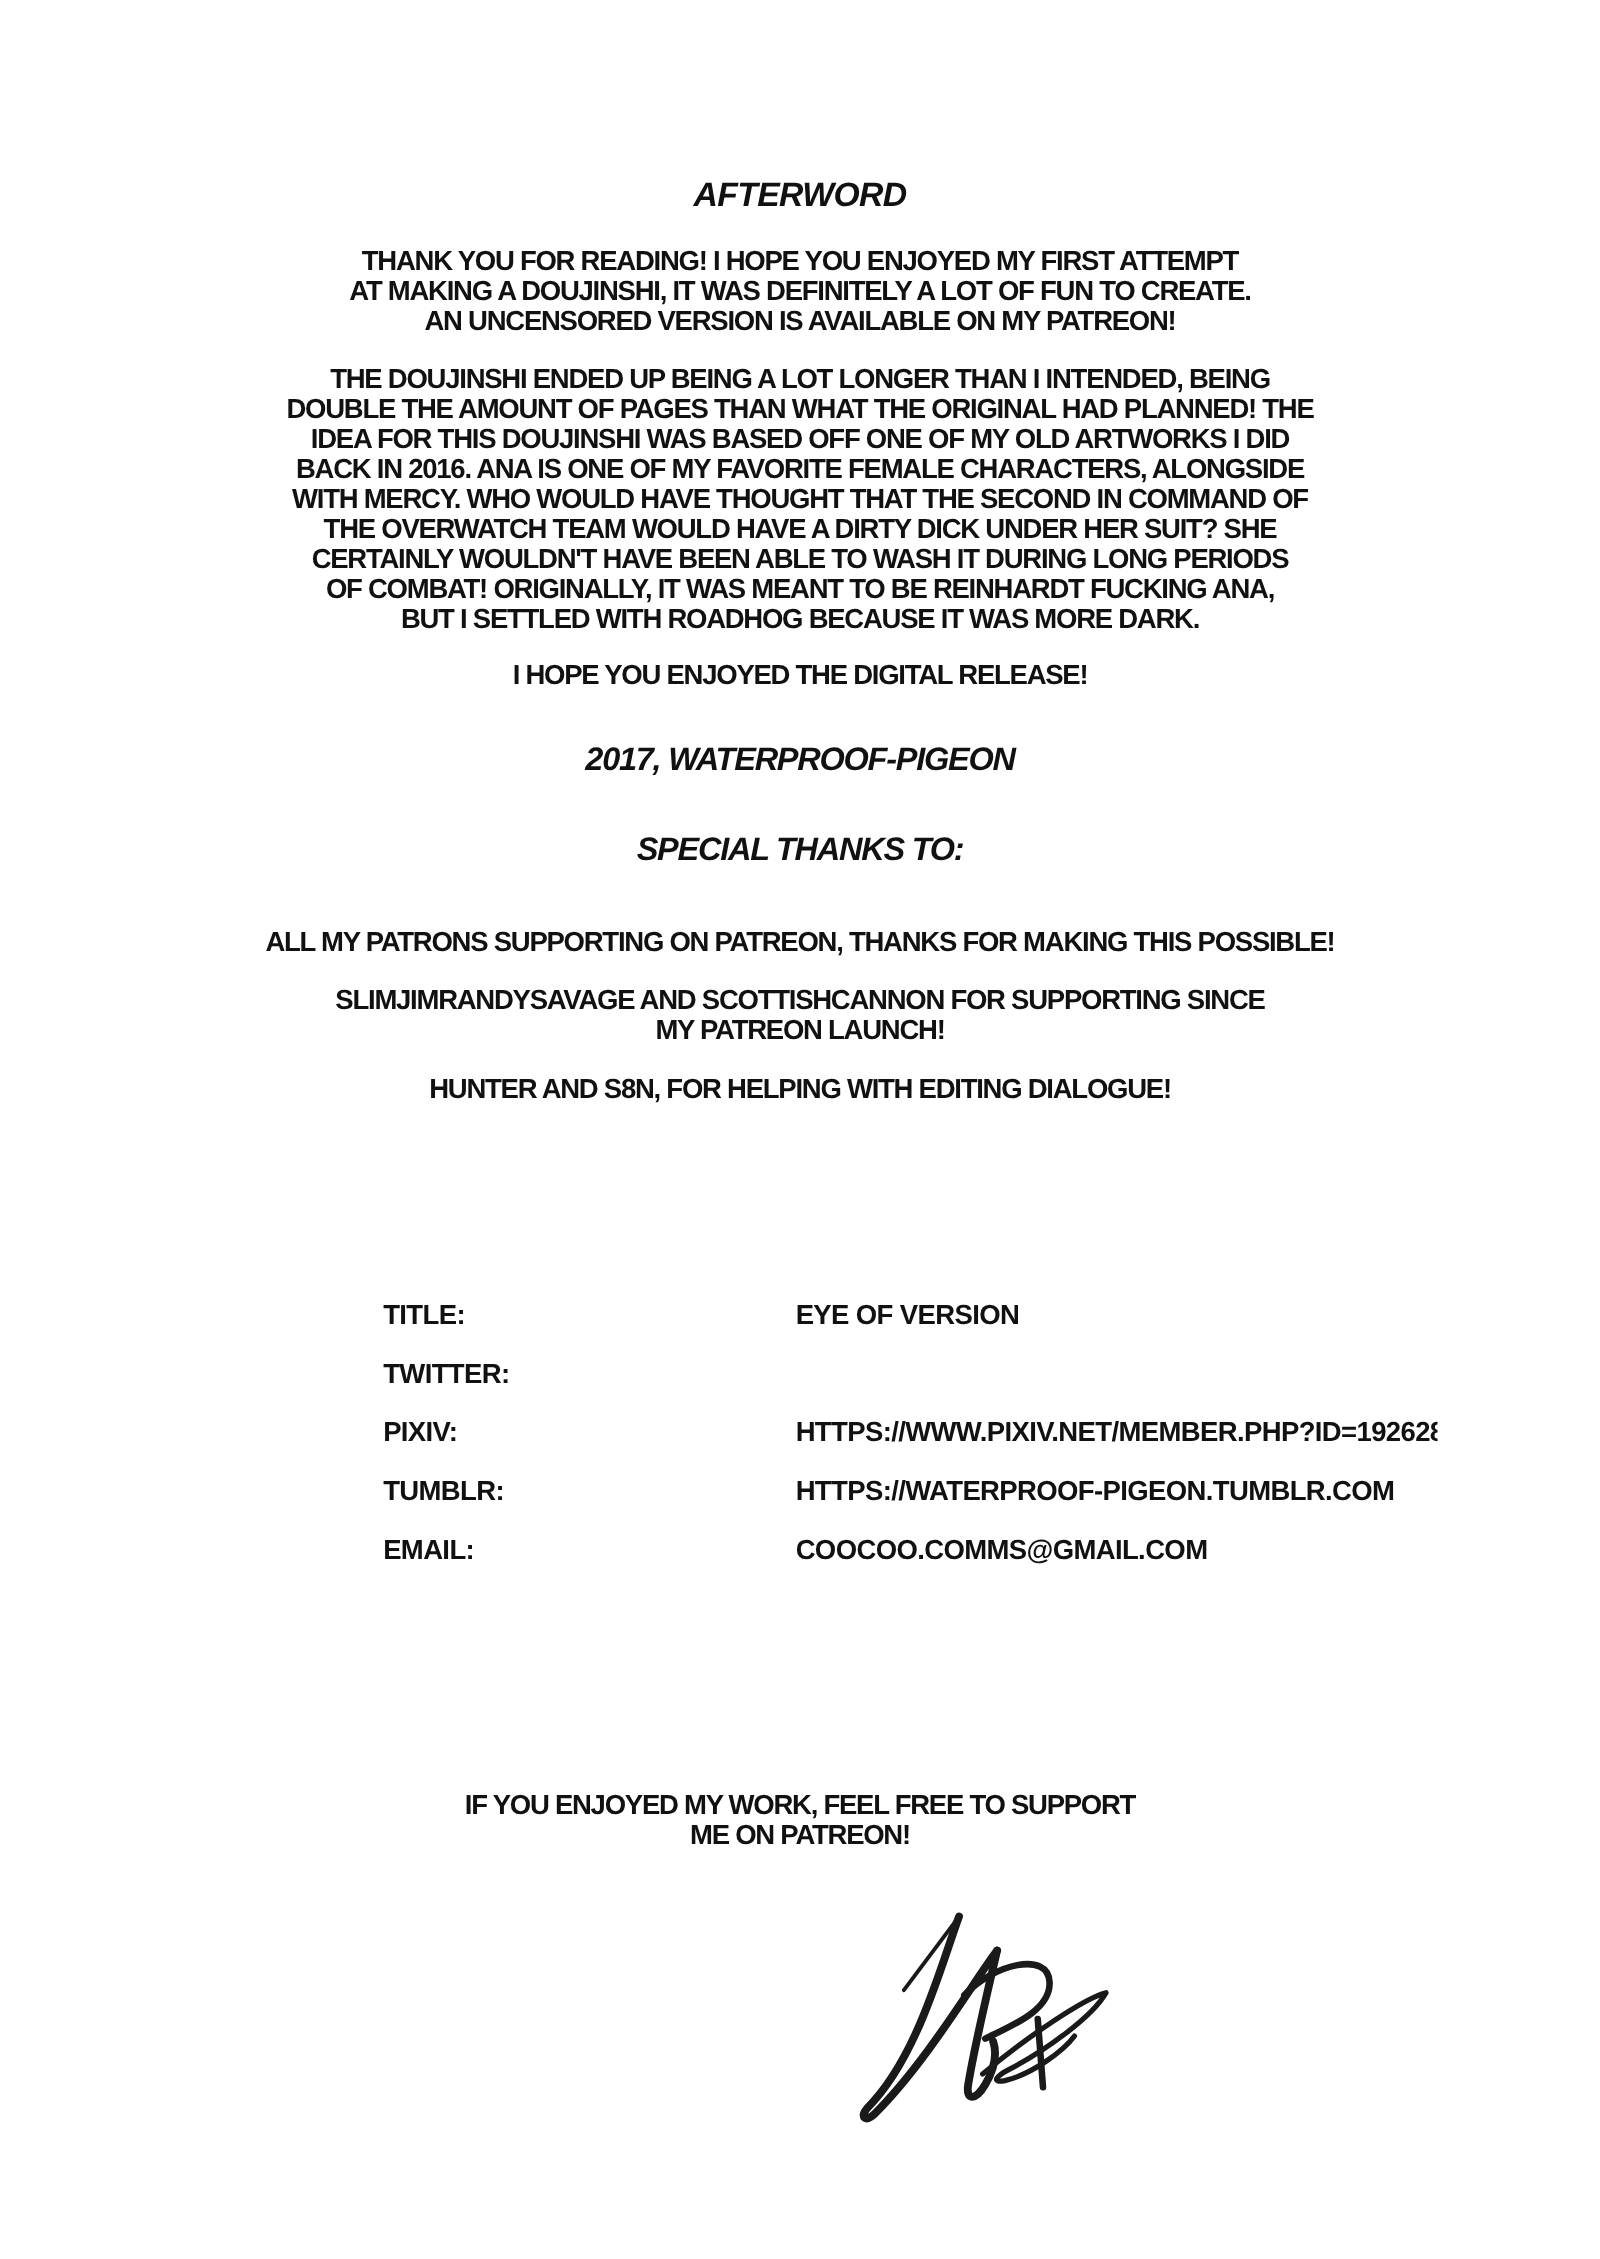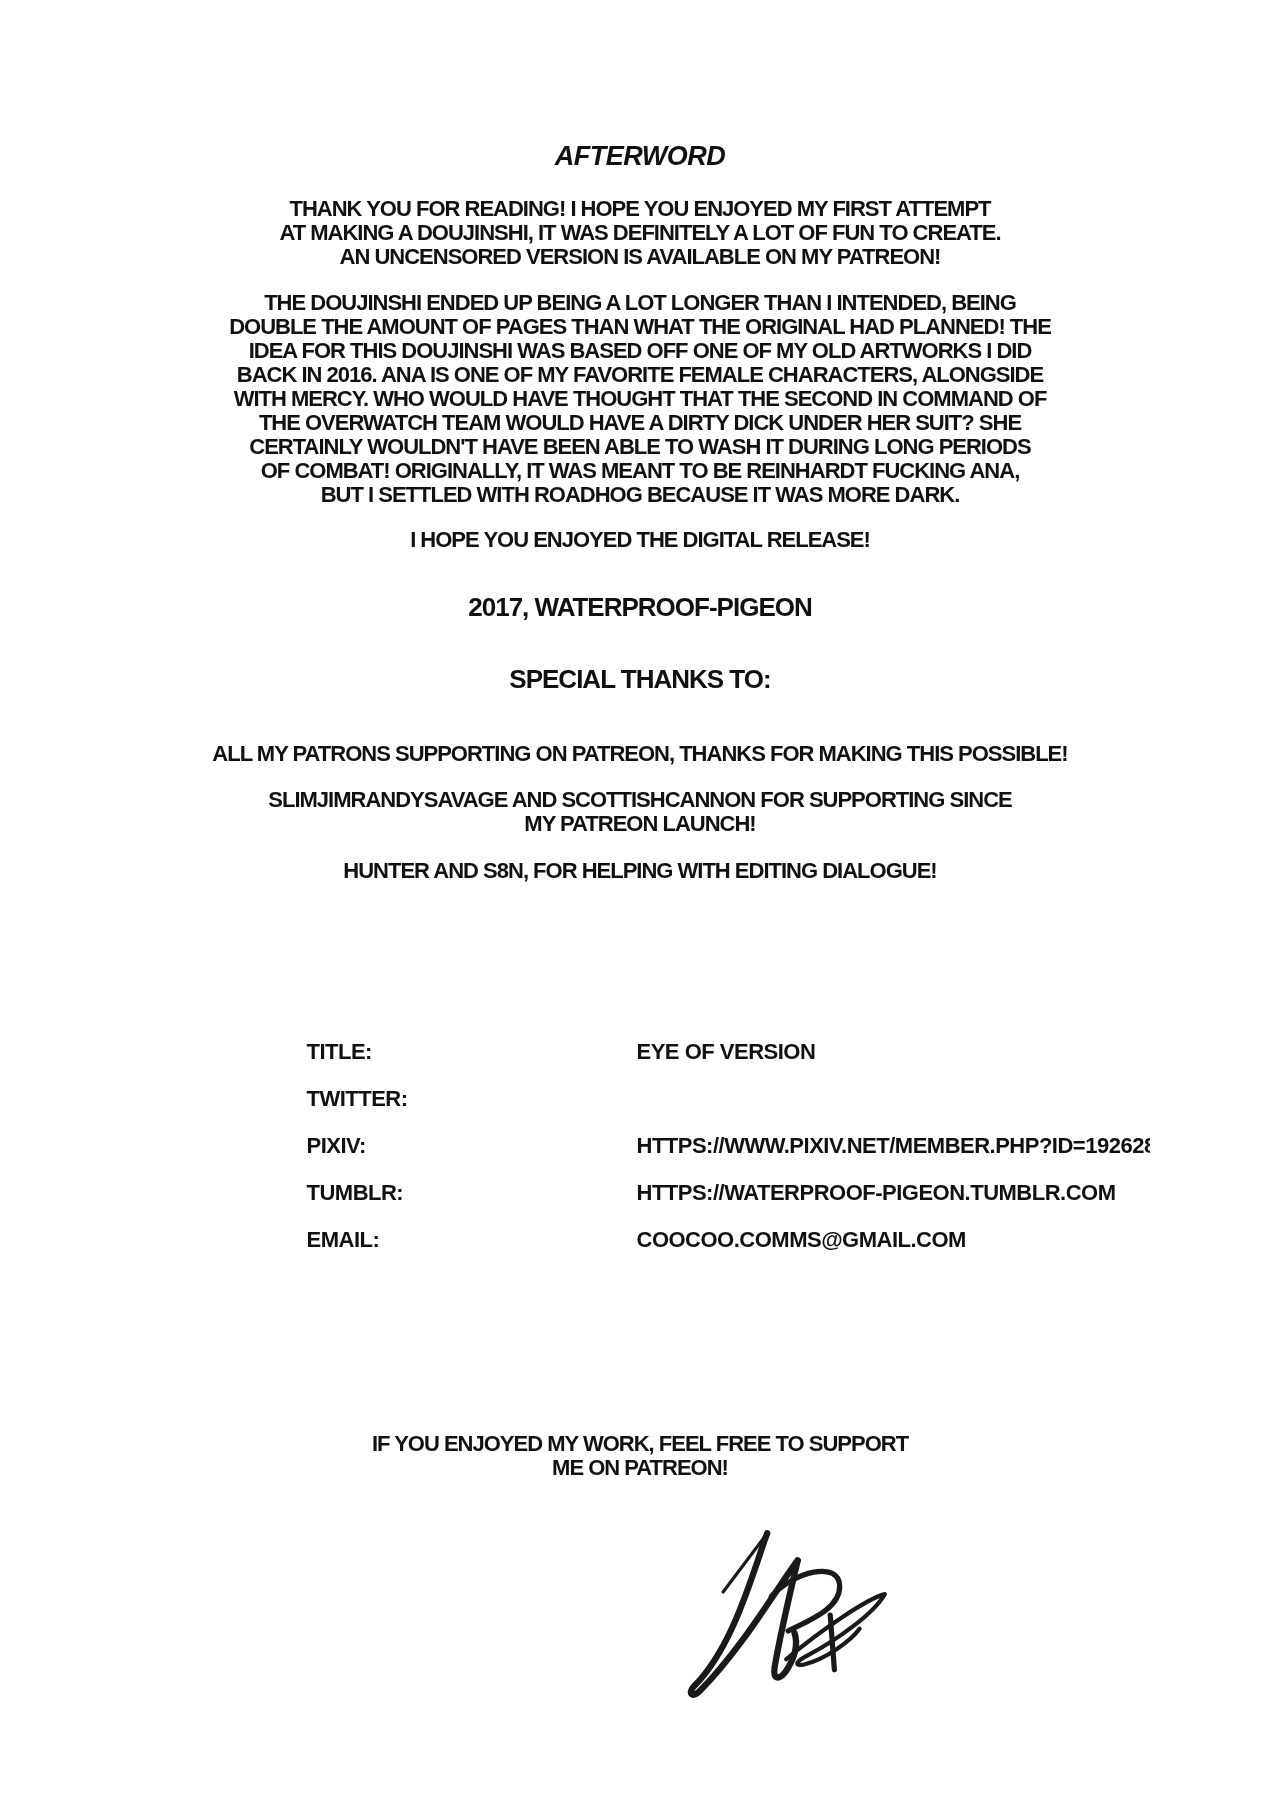--- a/index.html
+++ b/index.html
@@ -39,20 +39,21 @@
     font-weight: 700;
     letter-spacing: -1px;
   }
   .intro-block   { top: 197px; }
   .main-block    { top: 291px; }
   .digital-block { top: 528px; }
   .heading {
     font-size: 26px;
     line-height: 28px;
     font-weight: 700;
+    font-style: italic;
     letter-spacing: -1px;
     text-align: center;
   }
   .credit-block  { top: 593px; }
   .special-block { top: 665px; }
   .thanks-0 { top: 742px; }
   .thanks-1 { top: 788px; }
   .thanks-2 { top: 859px; }
   .info-table {
     position: absolute;

